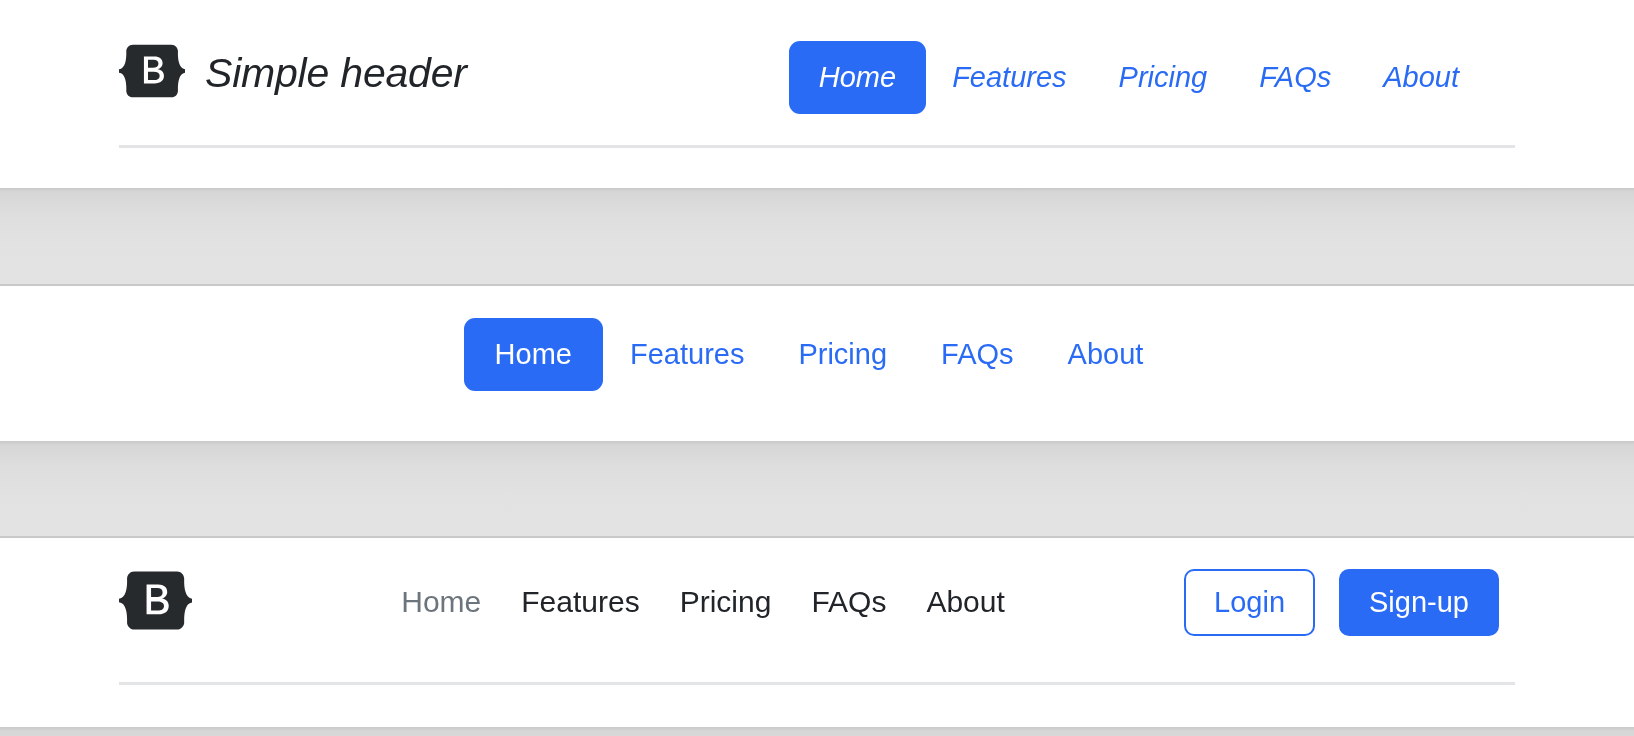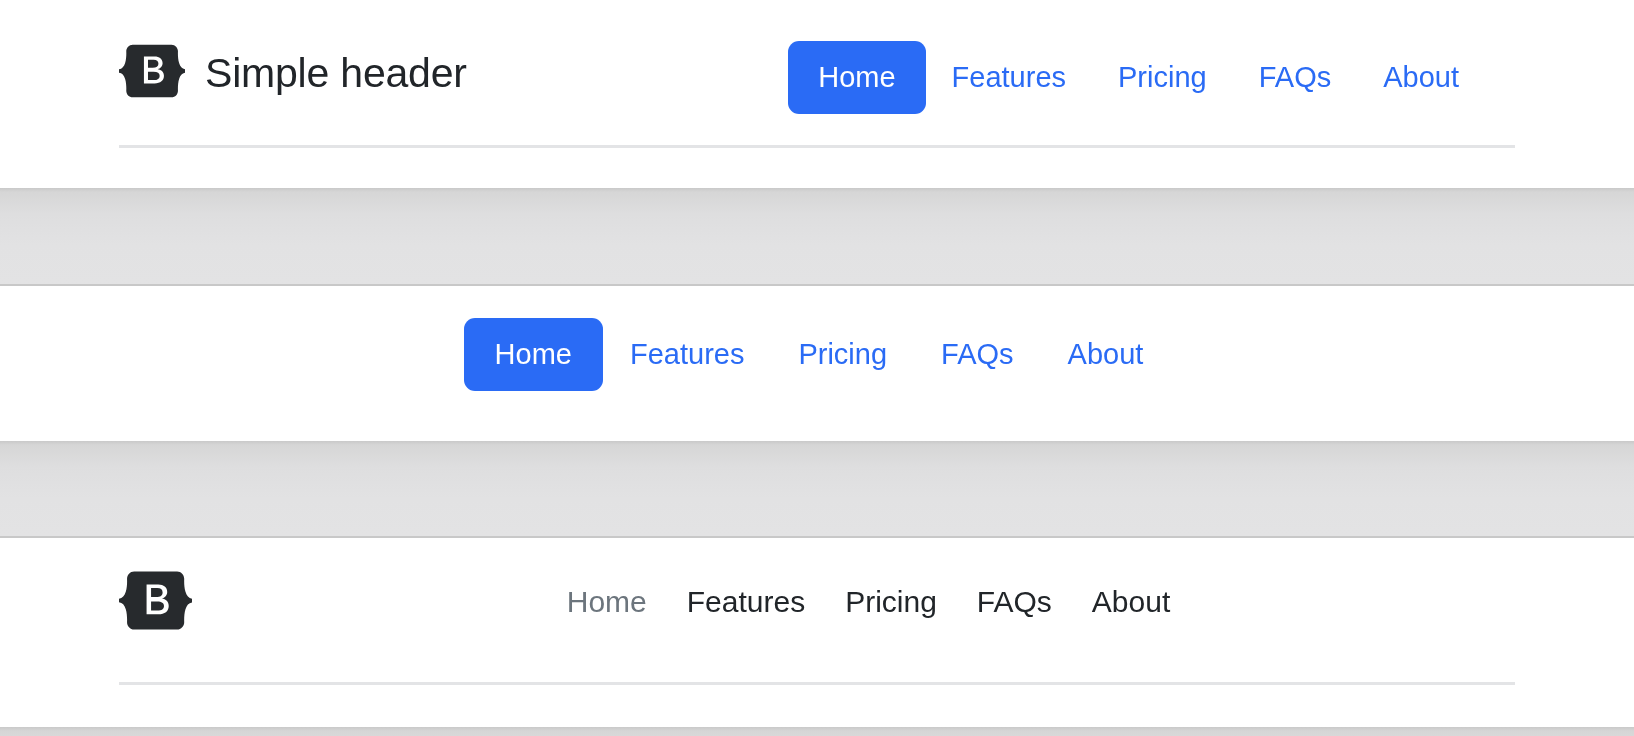--- a/index.html
+++ b/index.html
@@ -43,21 +43,21 @@
   .band {
     position: absolute;
     left: 0;
     width: 1634px;
     background: linear-gradient(to bottom, #c9c9c9 0px, #d6d6d6 4px, #dededf 26px, #e2e2e3 60%, #e3e3e4 100%);
     border-bottom: 2px solid #c8c8c8;
     box-sizing: border-box;
   }
 
   
-  #header-one { top: 0; height: 186px; }
+  #header-one { top: 0; height: 186px; font-style: italic; }
 
   .brand-row {
     position: absolute;
     left: 0;
     top: 38px;
     display: flex;
     align-items: center;
     gap: 20px;
   }
 
@@ -276,20 +276,24 @@
         </span>
 
         <nav class="nav-three">
           <a class="nav-dark is-muted" href="#">Home</a>
           <a class="nav-dark" href="#">Features</a>
           <a class="nav-dark" href="#">Pricing</a>
           <a class="nav-dark" href="#">FAQs</a>
           <a class="nav-dark" href="#">About</a>
         </nav>
 
+        <div class="btn-group-three">
+          <button class="btn btn-outline">Login</button>
+          <button class="btn btn-solid">Sign-up</button>
+        </div>
 
       </div>
 
       <div class="rule" id="rule-three"></div>
     </div>
   </div>
 
   <div class="band" id="band-three"></div>
 
 </div>

